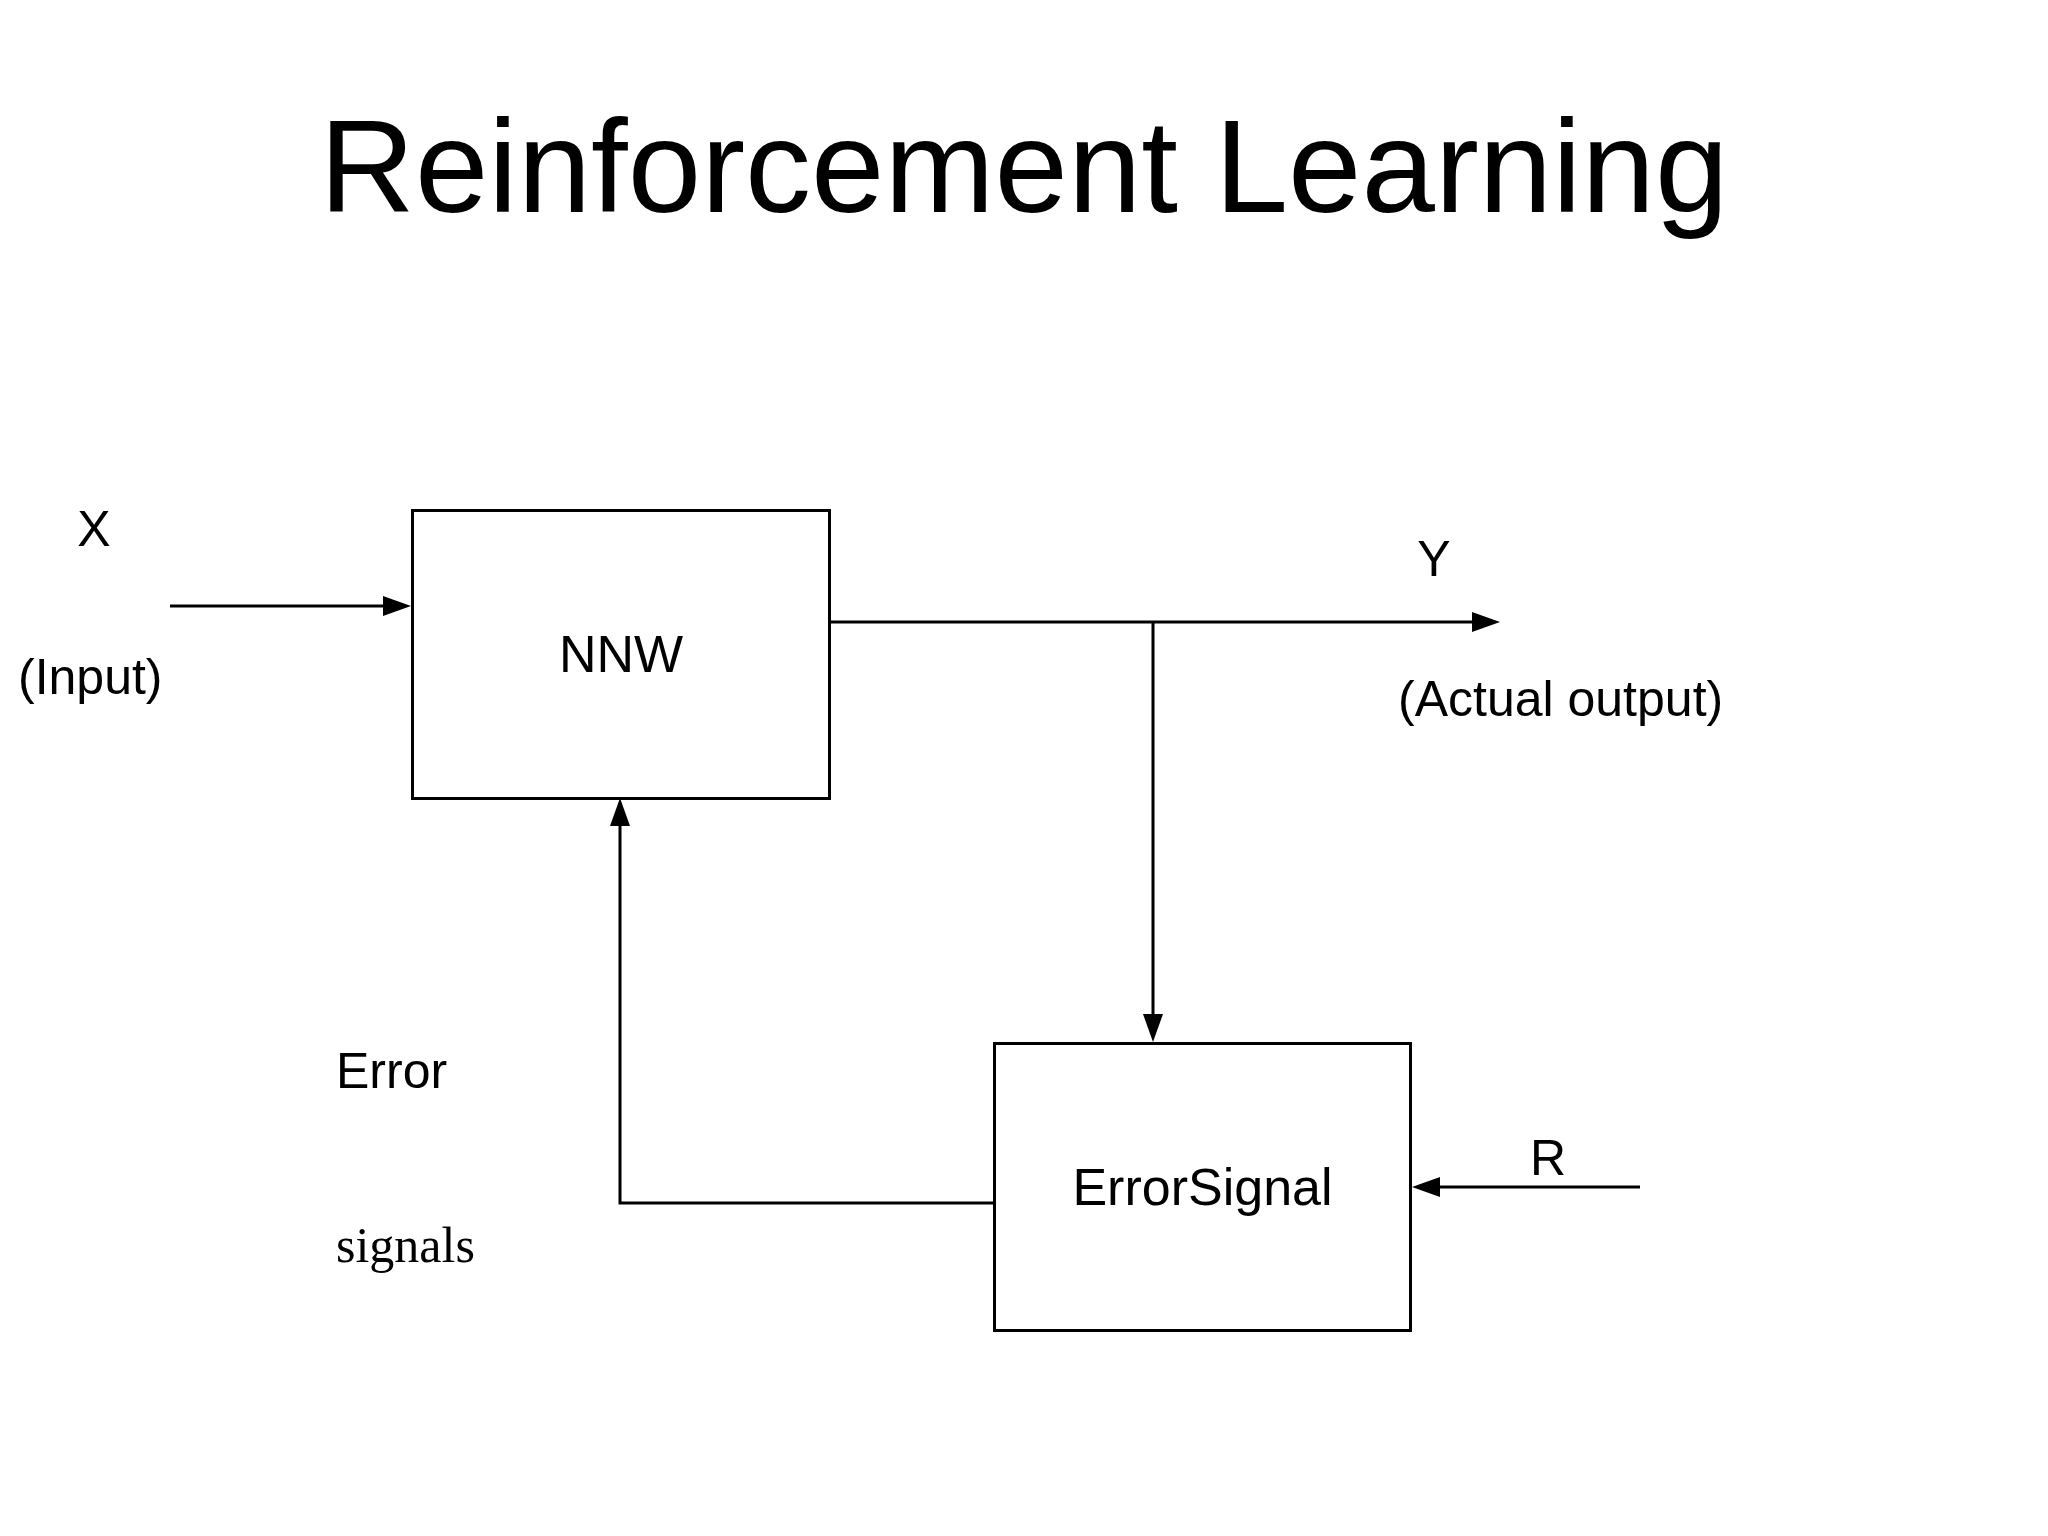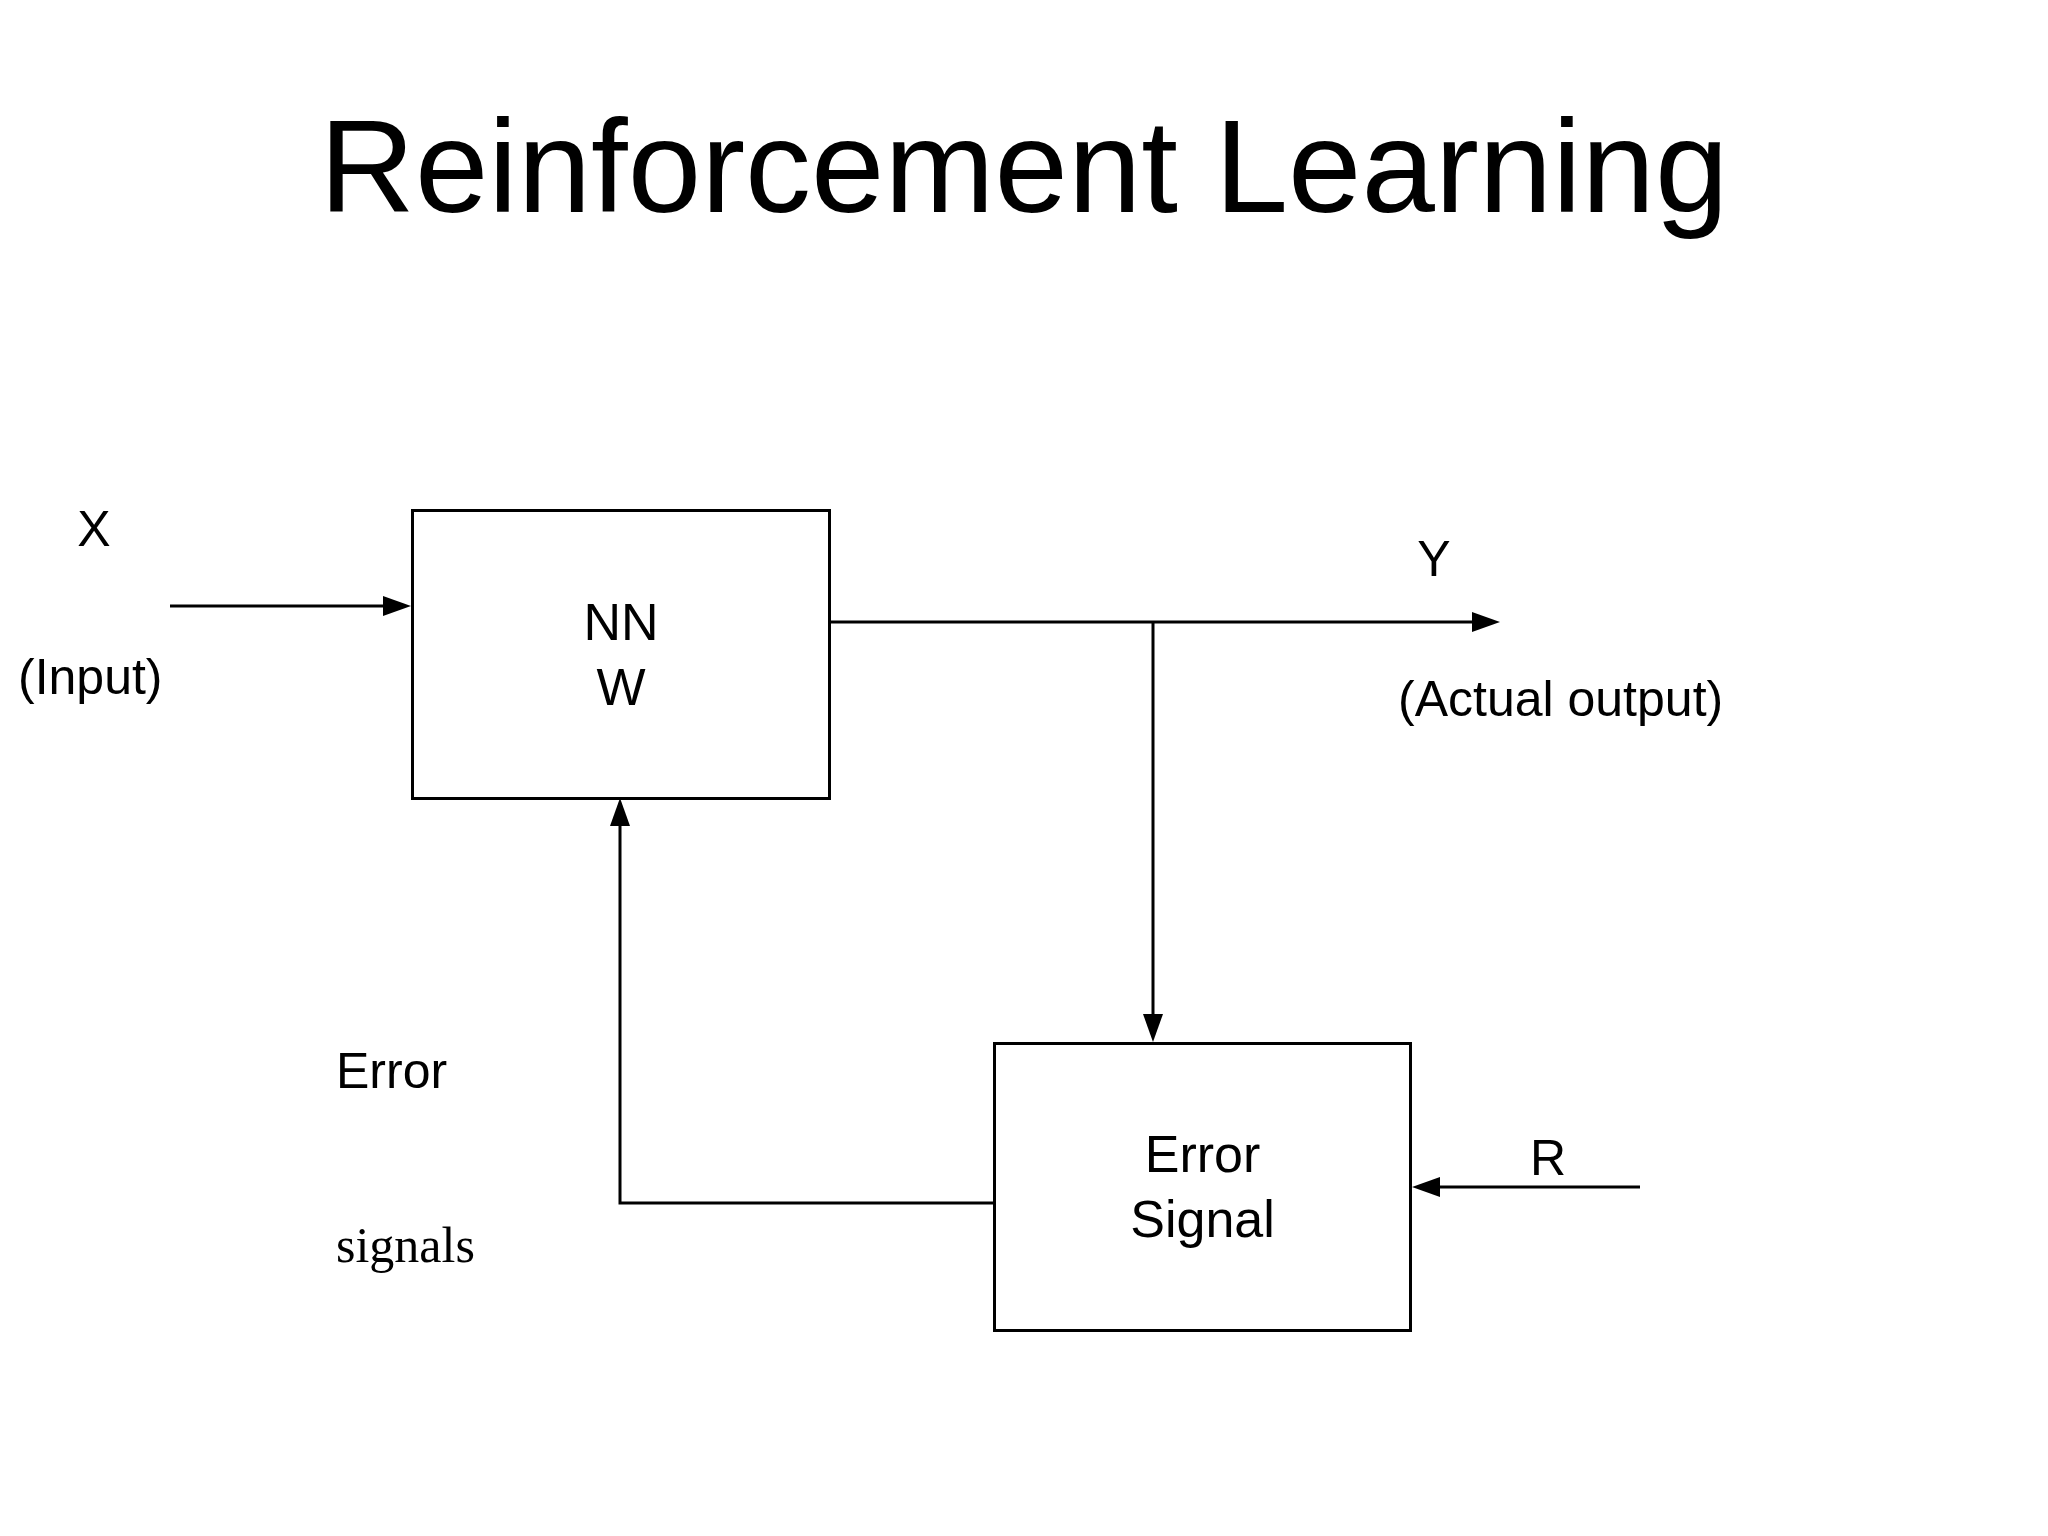--- a/index.html
+++ b/index.html
@@ -19,21 +19,20 @@
     text-align:center;
     font-size:132px;
     line-height:1.2;
     white-space:nowrap;
   }
   .node{
     position:absolute;
     border:3px solid #000000;
     background:#ffffff;
     display:flex;
-    flex-direction:column;
     align-items:center;
     justify-content:center;
     text-align:center;
     font-size:52px;
     line-height:1.25;
   }
   #nn-box{ left:411px; top:509px; width:414px; height:285px; }
   #esg-box{ left:993px; top:1042px; width:413px; height:284px; }
   .lbl{
     position:absolute;

